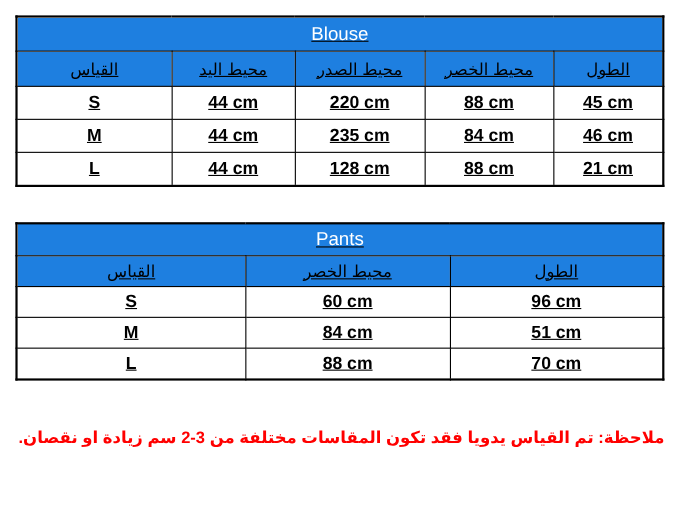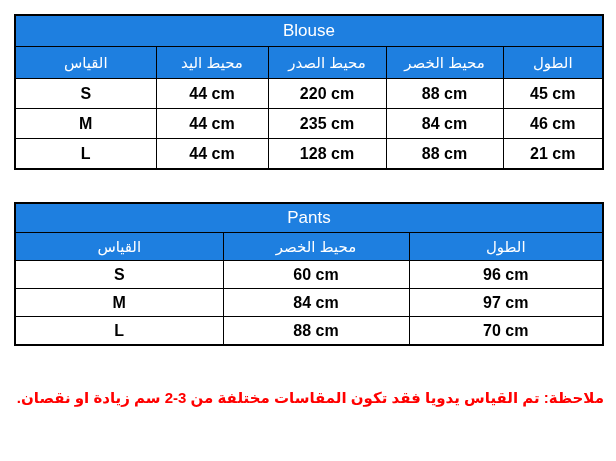--- a/index.html
+++ b/index.html
@@ -10,20 +10,21 @@
     height: 461px;
     overflow: hidden;
     font-family: "Liberation Sans", "DejaVu Sans", sans-serif;
   }
   .size-table {
     border-collapse: collapse;
     table-layout: fixed;
     width: 588px;
     margin-left: 14px;
     border: 2px solid #000;
+    text-decoration: underline;
   }
   .size-table td {
     border: 1px solid #000;
     text-align: center;
     vertical-align: middle;
     padding: 0;
     overflow: hidden;
     white-space: nowrap;
   }
   #blouse-table { margin-top: 14px; }
@@ -33,21 +34,21 @@
     background: #1e7fe0;
     color: #ffffff;
     font-size: 17px;
     font-weight: 400;
   }
   #blouse-table .title-cell { height: 30px; }
   #pants-table  .title-cell { height: 28px; }
 
   .head-cell {
     background: #1e7fe0;
-    color: #ffffff;
+    color: #000000;
     font-size: 15px;
     font-weight: 400;
   }
   #blouse-table .head-cell { height: 31px; }
   #pants-table  .head-cell { height: 27px; }
 
   .val-cell {
     color: #000000;
     font-size: 16px;
     font-weight: 700;
@@ -135,21 +136,21 @@
       <td class="head-cell" dir="rtl">الطول</td>
     </tr>
     <tr class="data-row">
       <td class="val-cell">S</td>
       <td class="val-cell">60 cm</td>
       <td class="val-cell">96 cm</td>
     </tr>
     <tr class="data-row">
       <td class="val-cell">M</td>
       <td class="val-cell">84 cm</td>
-      <td class="val-cell">97 cm</td>
+      <td class="val-cell">51 cm</td>
     </tr>
     <tr class="data-row">
       <td class="val-cell">L</td>
       <td class="val-cell">88 cm</td>
       <td class="val-cell">70 cm</td>
     </tr>
   </tbody>
 </table>
 
 <div class="bottom-note">ملاحظة: تم القياس يدويا فقد تكون المقاسات مختلفة من 3-2 سم زيادة او نقصان.</div>

